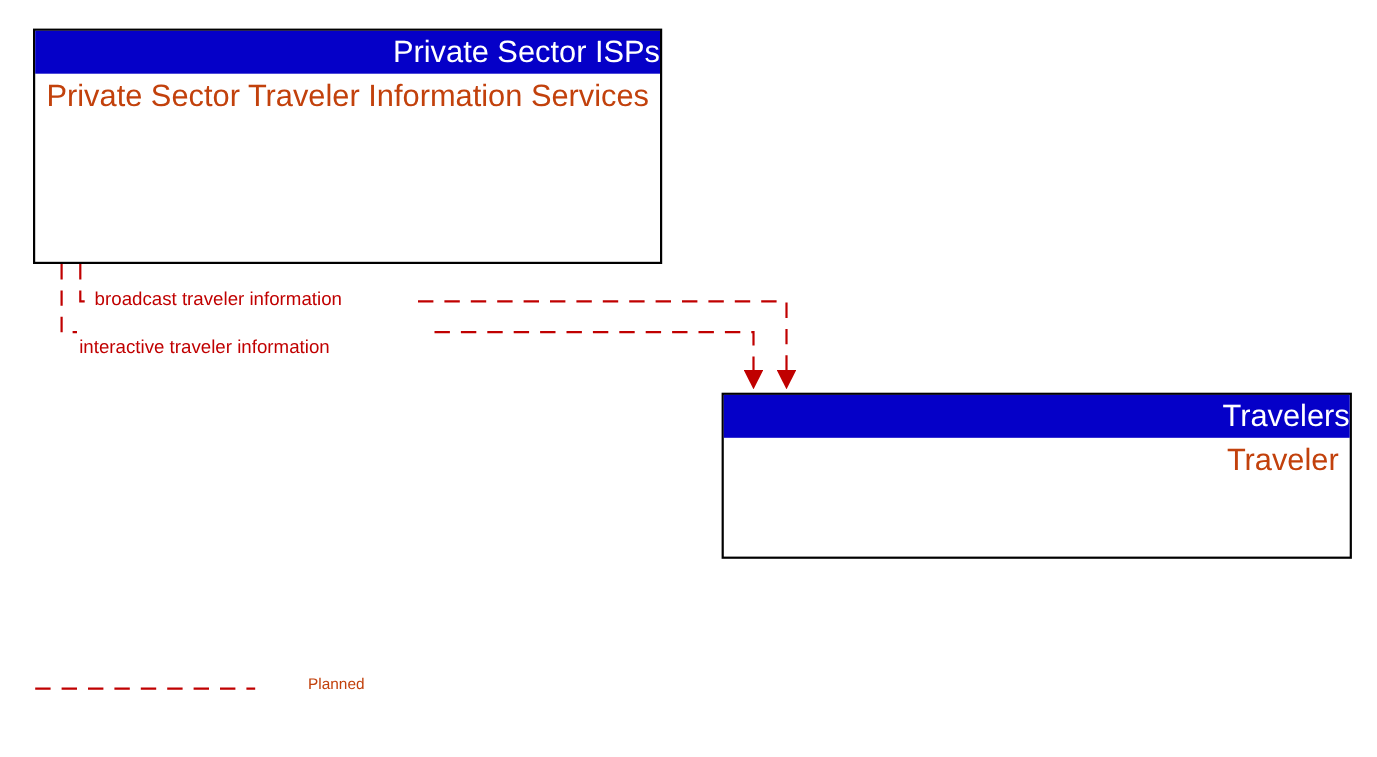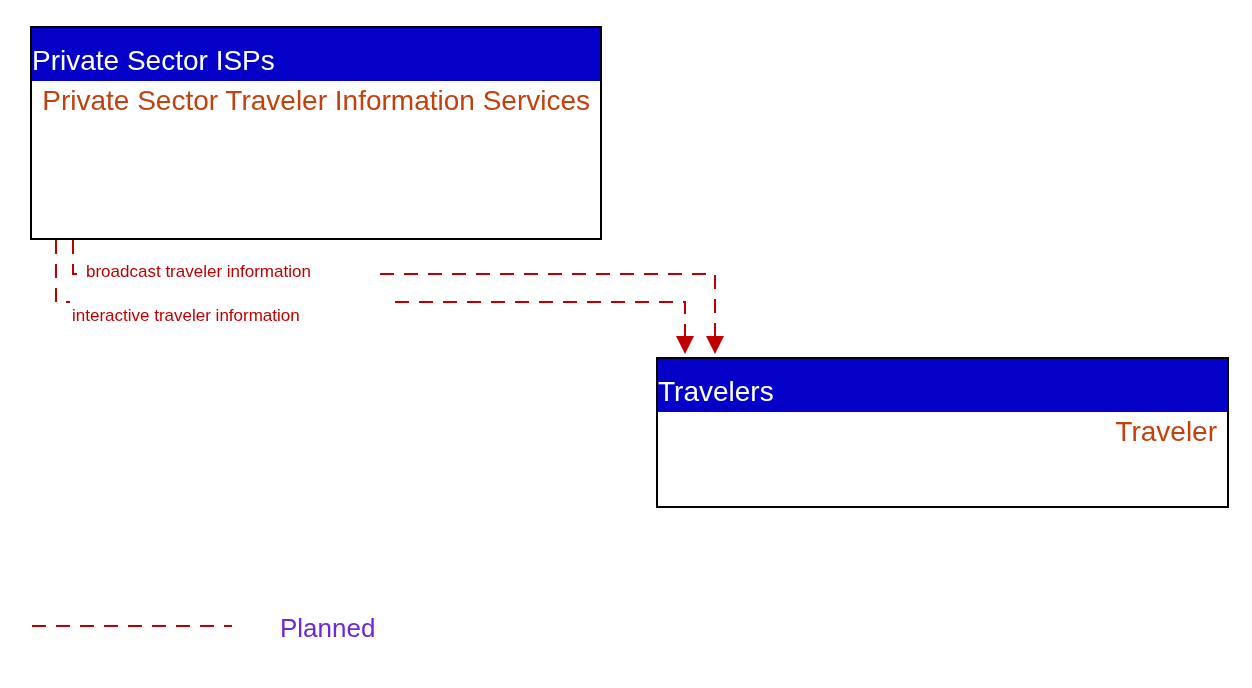--- a/index.html
+++ b/index.html
@@ -14,41 +14,41 @@
   .box {
     position: absolute;
     border: 2px solid #000;
     background: #fff;
     box-sizing: border-box;
   }
   .box-header {
     background: #0500c8;
     color: #fff;
     font-size: 28px;
-    text-align: left;
-    padding: 17px 0 4px 0;
+    text-align: right;
+    padding: 3px 0 4px 0;
     font-weight: normal;
   }
   .box-body {
     font-size: 28px;
     text-align: right;
     color: #c2410c;
     padding: 4px 10px 0 10px;
     line-height: 1.15;
   }
   .flow-label {
     position: absolute;
     color: #c00000;
     font-size: 17px;
     white-space: nowrap;
   }
   .legend-label {
     position: absolute;
-    color: #6d28d9;
-    font-size: 26px;
+    color: #c2410c;
+    font-size: 14px;
     left: 280px;
     top: 613px;
   }
   svg.arrows {
     position: absolute;
     left: 0;
     top: 0;
     width: 1252px;
     height: 688px;
     pointer-events: none;

